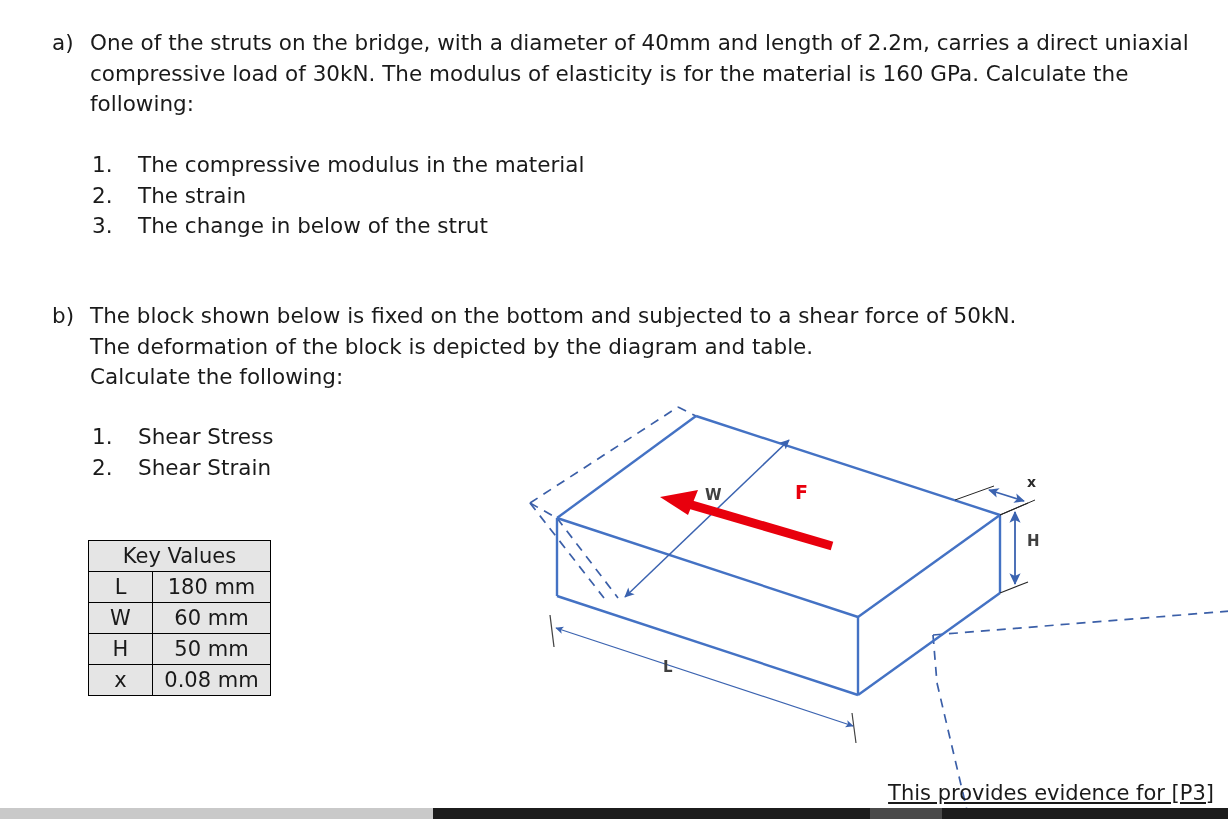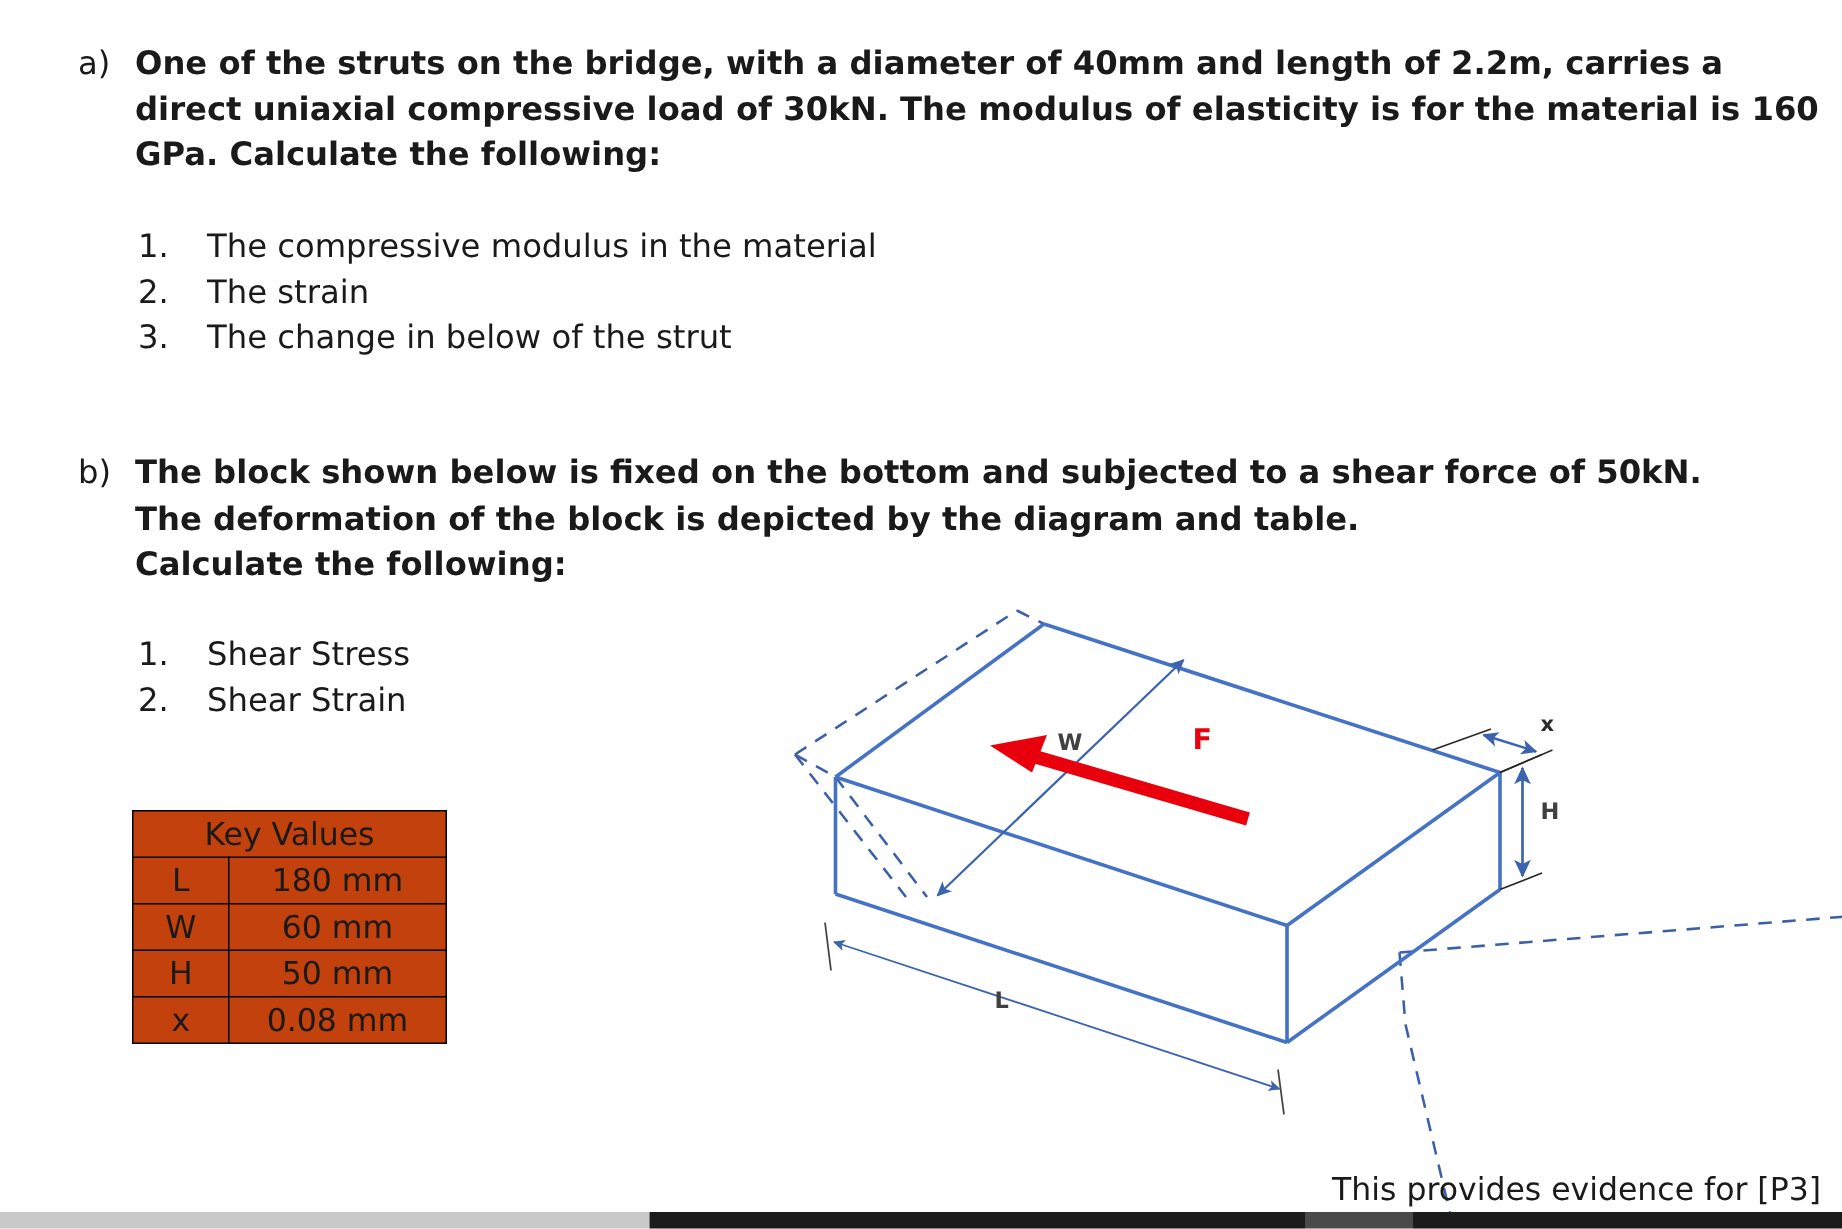--- a/index.html
+++ b/index.html
@@ -33,21 +33,21 @@
     font-size: 21.5px;
     line-height: 30.5px;
     text-align: left;
     padding-left: 8px;
     box-sizing: border-box;
   }
   .qbody {
     font-size: 21.5px;
     line-height: 30.5px;
   }
-  .qbody p { margin: 0; font-weight: bold; }
+  .qbody p { margin: 0; }
 
   
   .sublist {
     position: absolute;
     font-size: 21.5px;
     line-height: 30.5px;
   }
   .sublist .row {
     display: flex;
   }
@@ -57,55 +57,56 @@
   }
   .sublist .txt { white-space: nowrap; }
 
   
   .keytable {
     position: absolute;
     left: 88px;
     top: 540px;
     border-collapse: collapse;
     font-size: 21px;
-    background: #c2410c;
+    background: #e5e5e5;
   }
   .keytable td {
     border: 1.6px solid #000;
     padding: 2px 6px;
     text-align: center;
     height: 31px;
     box-sizing: border-box;
   }
   .keytable td.hdr {
     font-size: 21px;
     padding: 3px 10px;
   }
   .keytable td.sym { width: 64px; }
-  .keytable td.val { width: 145px; }
+  .keytable td.val { width: 118px; }
 
   
   .diagram {
     position: absolute;
     left: 500px;
     top: 385px;
     width: 560px;
     height: 360px;
   }
   .diagram svg { display: block; overflow: visible; }
 
   
   .footnote {
     position: absolute;
     right: 14px;
     top: 780px;
     font-size: 21px;
     line-height: 26px;
     text-align: right;
     white-space: nowrap;
+    text-decoration: underline;
   }
 
   
   .osbar {
     position: absolute;
     left: 0;
     bottom: 0;
     width: 1228px;
     height: 11px;
     display: flex;

